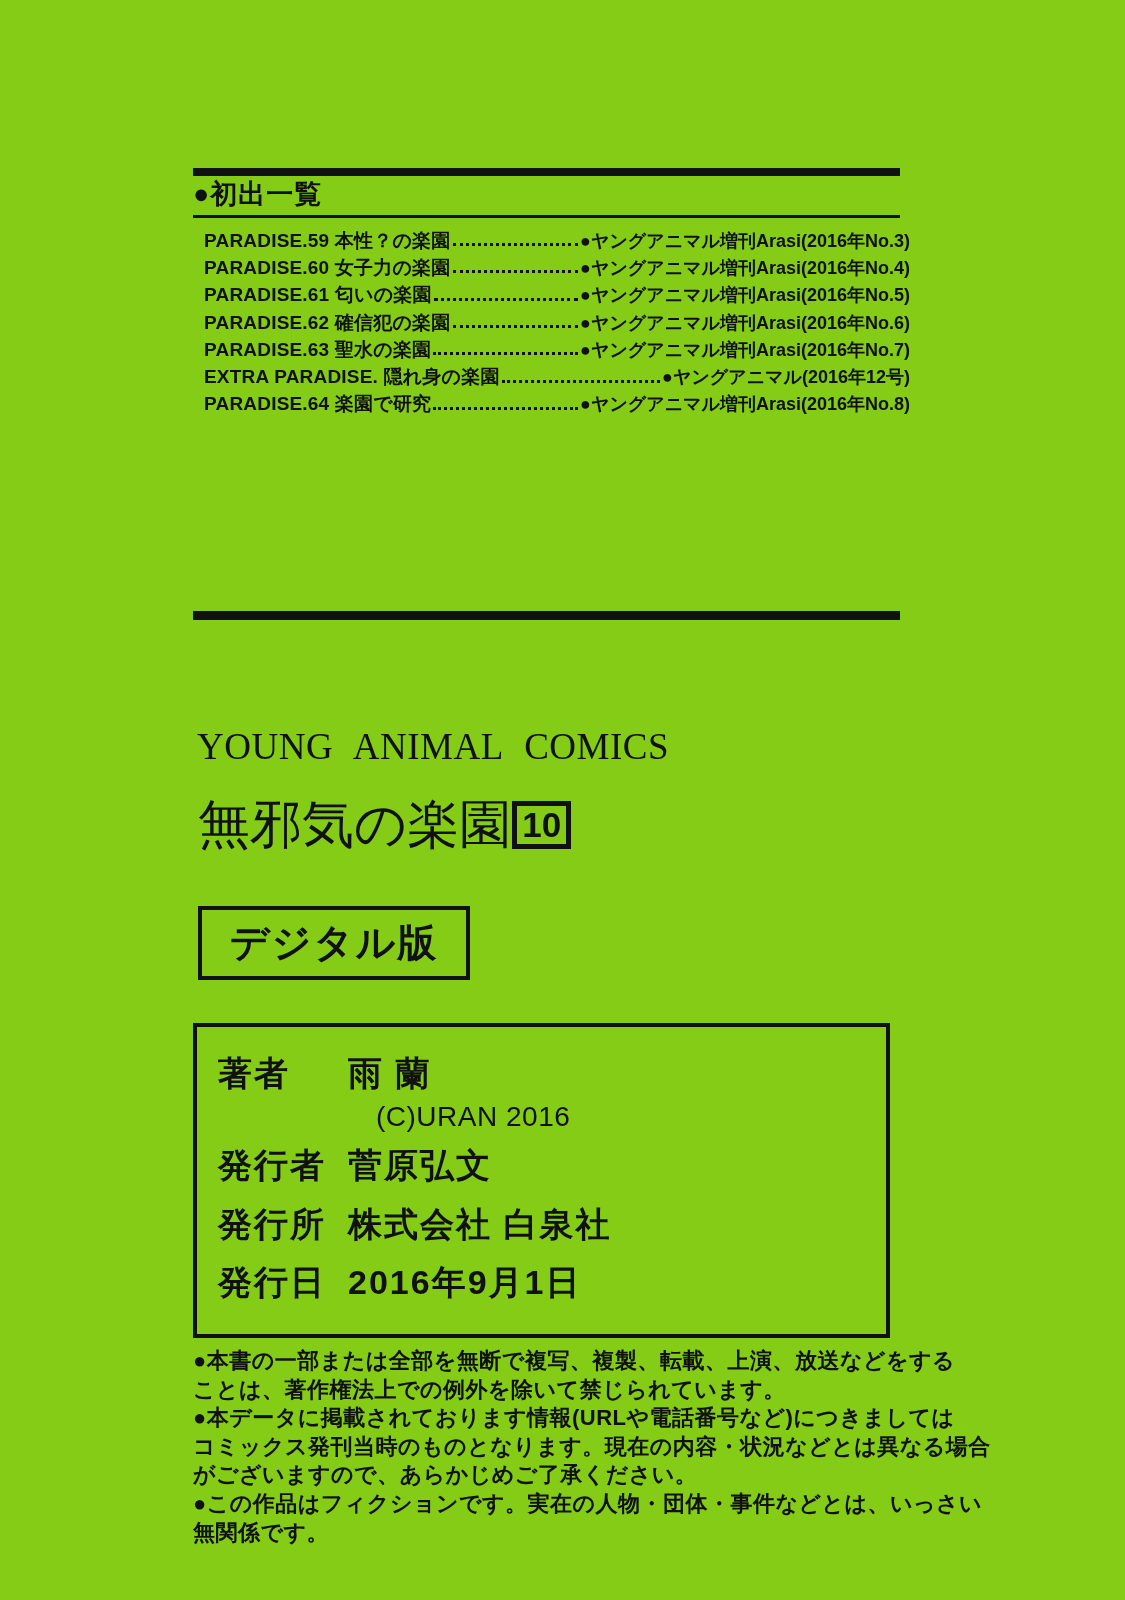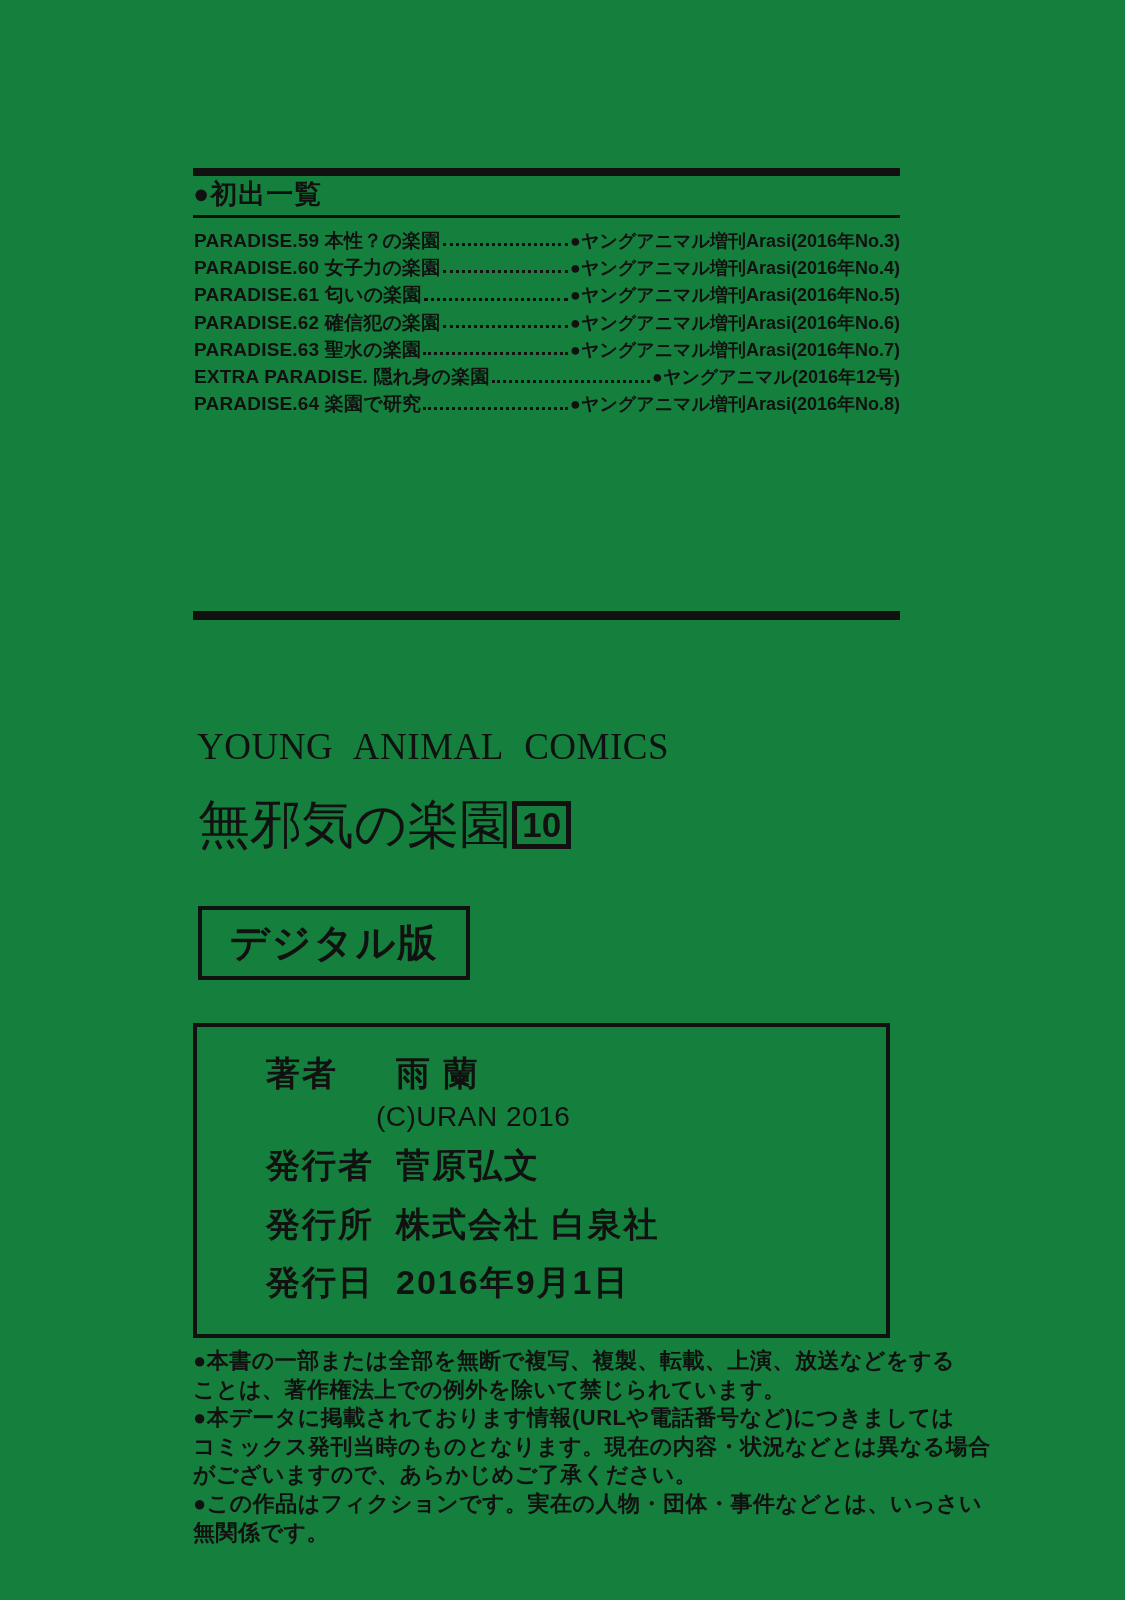--- a/index.html
+++ b/index.html
@@ -1,33 +1,33 @@
 <!DOCTYPE html>
 <html lang="ja"><head>
 <meta charset="utf-8">
 <style>
   html,body{margin:0;padding:0;background:#ffffff;}
   .page{
     position:relative;
     width:1125px;height:1600px;
-    background:#15803d;
+    background:#84cc16;
     overflow:hidden;
     font-family:"Liberation Sans","DejaVu Sans",sans-serif;
     color:#111111;
   }
   
   .topbar{position:absolute;left:193px;top:168px;width:707px;height:8px;background:#111;}
   .headrule{position:absolute;left:193px;top:215px;width:707px;height:3px;background:#111;}
   .midbar{position:absolute;left:193px;top:611px;width:707px;height:9px;background:#111;}
   
   .pub-heading{
     position:absolute;left:193px;top:177px;margin:0;
     font-size:27px;font-weight:bold;letter-spacing:1px;line-height:34px;
   }
-  .publist{position:absolute;left:194px;top:227px;width:706px;}
+  .publist{position:absolute;left:204px;top:227px;width:706px;}
   .pubrow{display:flex;align-items:center;height:27.3px;}
   .publabel{font-size:19px;font-weight:bold;white-space:nowrap;letter-spacing:0.2px;}
   .leader{
     flex:1;height:0;
     border-bottom:3px dotted #111;
     margin:8px 2px 0 2px;
     align-self:center;
   }
   .pubsource{font-size:18px;font-weight:bold;white-space:nowrap;letter-spacing:0;}
   
@@ -51,21 +51,21 @@
     display:flex;align-items:center;justify-content:center;
   }
   .edition-label{font-size:39px;font-weight:bold;letter-spacing:2px;white-space:nowrap;}
   
   .colophon-box{
     position:absolute;left:193px;top:1023px;width:697px;height:315px;
     border:4px solid #111;box-sizing:border-box;
   }
   .c-row{
     position:absolute;left:21px;display:flex;
-    font-size:34px;font-weight:bold;letter-spacing:2px;white-space:nowrap;margin-left:48px;
+    font-size:34px;font-weight:bold;letter-spacing:2px;white-space:nowrap;
   }
   .c-label{display:inline-block;width:130px;}
   .c-row.r1{top:24px;}
   .c-note{
     position:absolute;left:151px;top:74px;
     font-size:28px;font-weight:normal;letter-spacing:0.5px;white-space:nowrap;margin-left:28px;
   }
   .c-row.r2{top:116px;justify-content:flex-end;}
   .c-row.r3{top:175px;}
   .c-row.r4{top:233px;}

